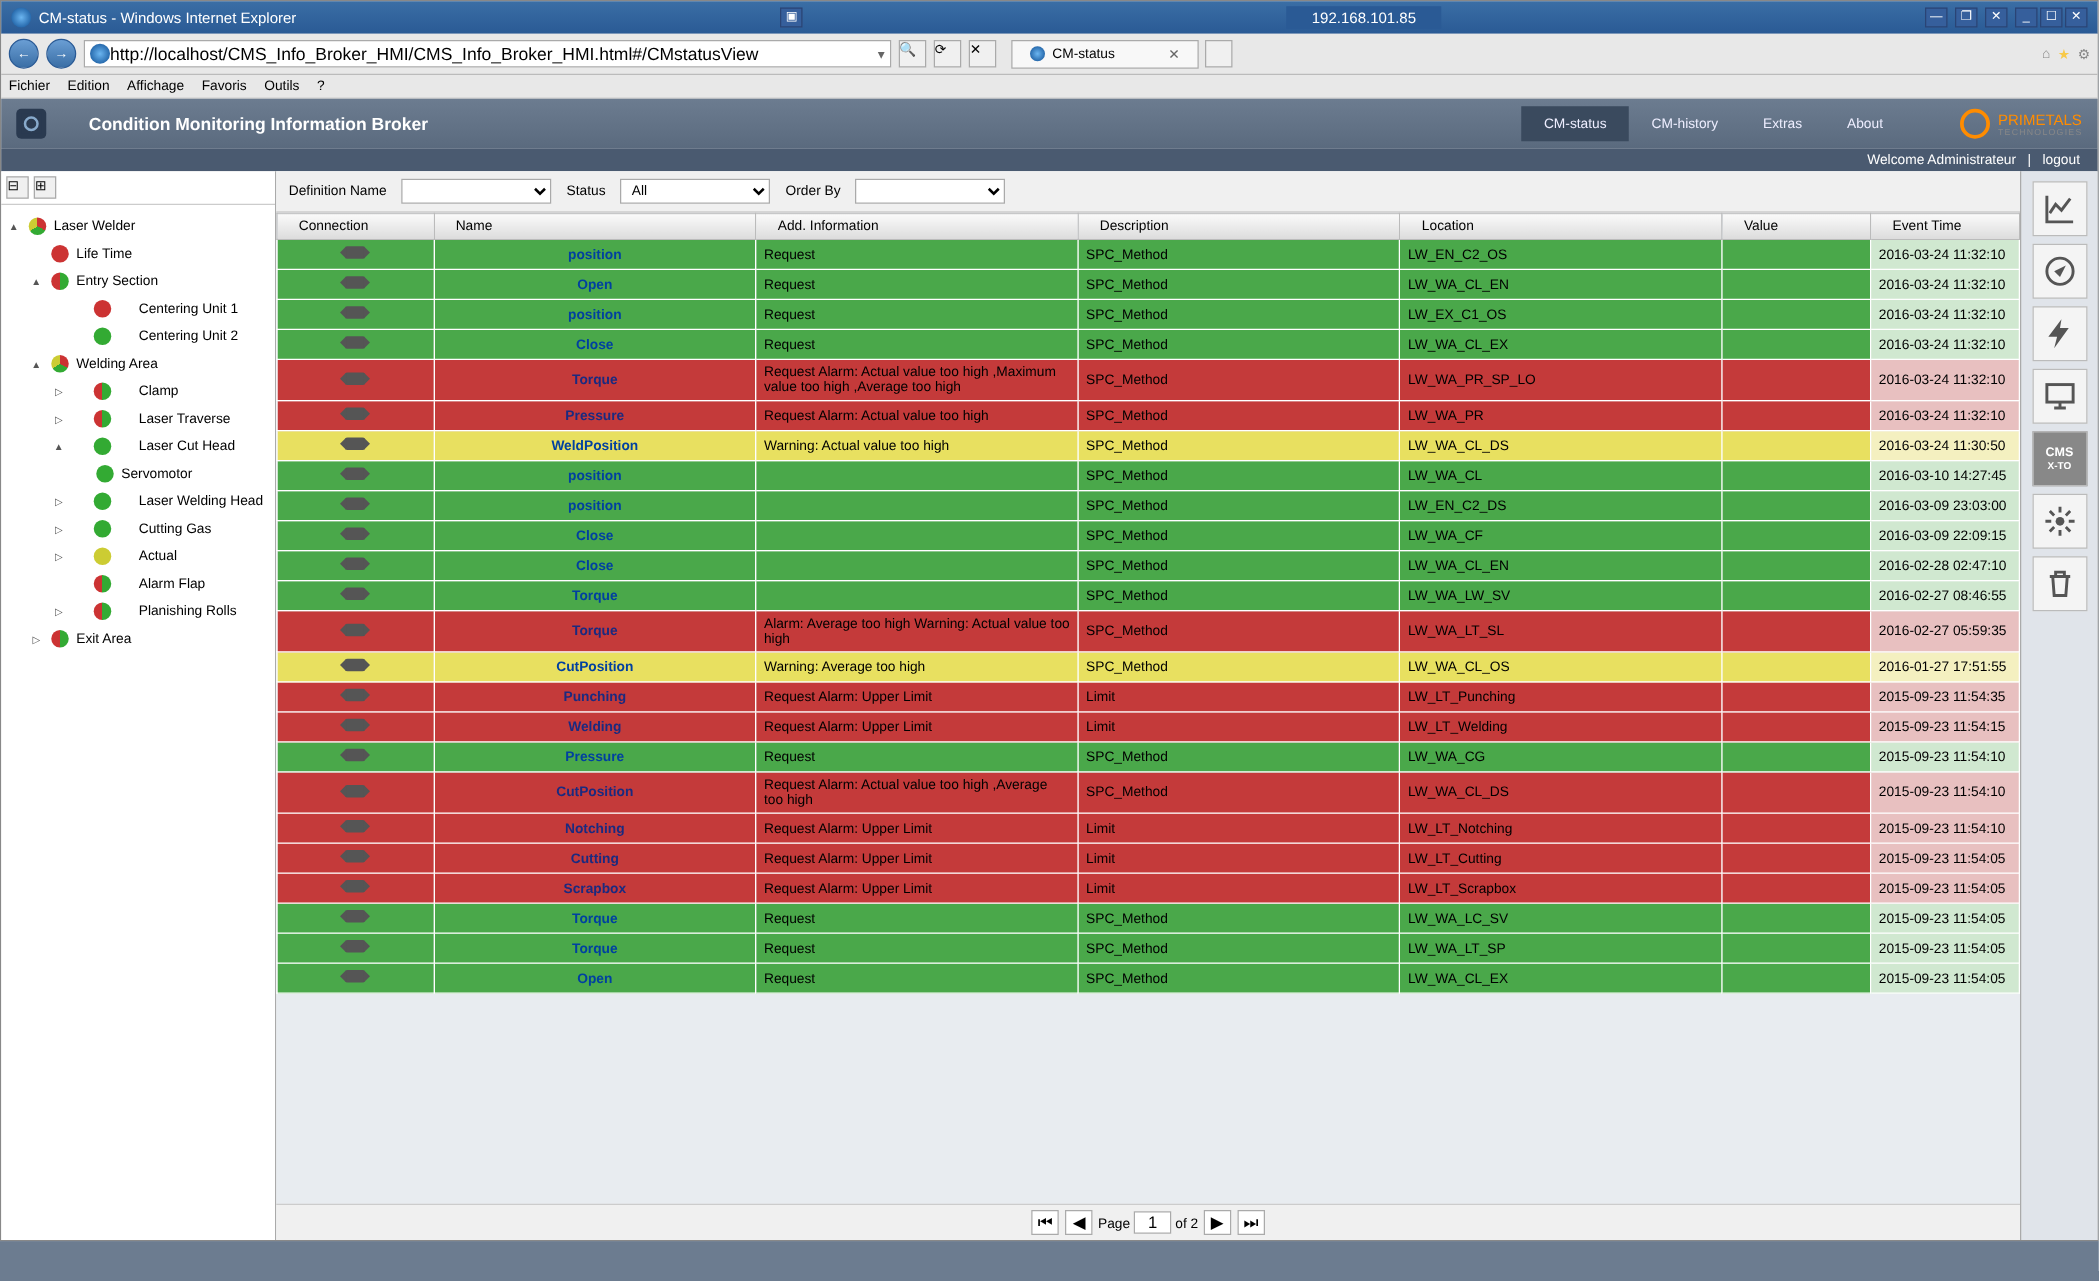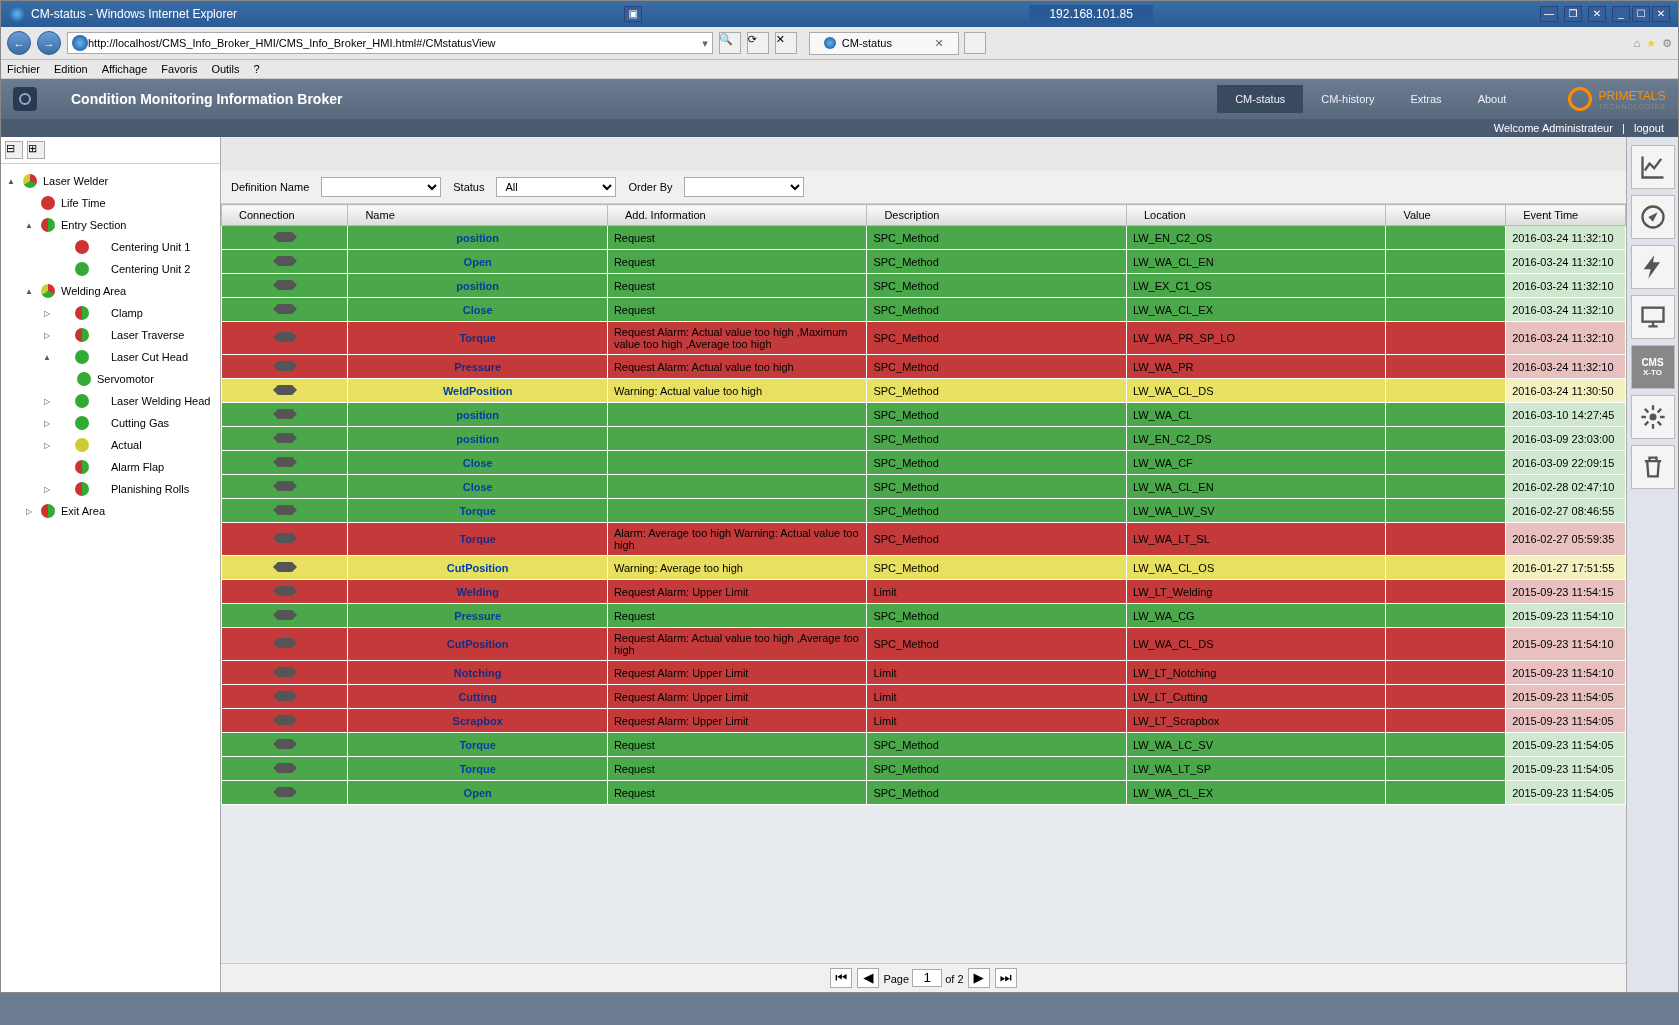--- a/index.html
+++ b/index.html
@@ -10,21 +10,21 @@
 .title-bar-top { background: linear-gradient(#3a6ea5,#2a5a95); color: #fff; padding: 4px 8px; display: flex; align-items: center; gap: 6px; font-size: 12px; }
 .title-bar-top .spacer { flex: 1; }
 .title-bar-top .ip { background: #2a5a95; padding: 2px 20px; }
 .win-btn { width: 18px; height: 16px; background: #365f9c; border: 1px solid #2a4475; color: #fff; text-align: center; font-size: 10px; line-height: 14px; cursor: pointer; }
 .maximize-controls { display: flex; gap: 2px; margin-left: auto; }
 
 
 .ie-bar { background: #e8e8e8; border-bottom: 1px solid #bbb; padding: 4px 6px; display: flex; align-items: center; gap: 6px; }
 .nav-btn { width: 24px; height: 24px; border-radius: 12px; background: linear-gradient(#6a9ed4,#3a6ea5); border: 1px solid #2a5a95; color: #fff; text-align: center; line-height: 22px; cursor: pointer; }
 .url-bar { flex: 1; display: flex; align-items: center; border: 1px solid #aaa; background: #fff; height: 22px; padding: 0 4px; }
-.url-bar input { border: none; flex: 1; font-size: 11px; outline: none; }
+.url-bar input { border: none; flex: 1; font-size: 14px; outline: none; }
 .ie-icon { width: 16px; height: 16px; background: radial-gradient(#6bb5f0,#0a4a90); border-radius: 50%; }
 .small-btn { width: 22px; height: 22px; border: 1px solid #aaa; background: #f0f0f0; }
 .browser-tab { padding: 4px 14px; background: #f8f8f8; border: 1px solid #aaa; border-bottom: none; margin-right: -1px; display: flex; align-items: center; gap: 6px; min-width: 150px; }
 .tab-x { margin-left: auto; color: #666; cursor: pointer; }
 .ie-menu { background: #e8e8e8; padding: 3px 6px; display: flex; gap: 14px; font-size: 11px; border-bottom: 1px solid #ccc; }
 
 
 .app-header { background: linear-gradient(#6c7c90,#5a6a7e); color: #fff; padding: 6px 12px; display: flex; align-items: center; gap: 24px; }
 .app-logo { width: 24px; height: 24px; background: #2a3a50; border-radius: 4px; margin-right: 10px; display: flex; align-items: center; justify-content: center; }
 .app-title { font-weight: bold; font-size: 14px; }
@@ -50,21 +50,21 @@
 .dot-red { background: #c33; }
 .dot-green { background: #3a3; }
 .dot-yellow { background: #cc3; }
 .half-rg { background: linear-gradient(90deg,#c33 50%,#3a3 50%); }
 .ind-0 { padding-left: 0; }
 .ind-1 { padding-left: 18px; }
 .ind-2 { padding-left: 36px; gap: 16px; }
 .ind-3 { padding-left: 54px; }
 
 
-.center { flex: 1; background: #e8ecf0; display: flex; flex-direction: column; margin-top: 34px; }
+.center { flex: 1; background: #e8ecf0; display: flex; flex-direction: column; }
 .filters { padding: 6px 10px; display: flex; align-items: center; gap: 12px; background: #f0f0f0; border-bottom: 1px solid #ccc; }
 .filters label { font-size: 11px; }
 .filters select, .filters .combo { border: 1px solid #aaa; background: #fff; height: 20px; min-width: 120px; font-size: 11px; padding: 0 4px; }
 
 .grid-wrap { flex: 1; overflow: auto; }
 table.grid { width: 100%; border-collapse: collapse; font-size: 11px; table-layout: fixed; }
 .grid th { background: linear-gradient(#fafafa,#dcdcdc); border: 1px solid #bbb; padding: 4px 17px; text-align: left; font-weight: normal; position: sticky; top: 0; }
 .grid td { border: 1px solid #fff; padding: 4px 6px; height: 24px; vertical-align: middle; }
 .grid td.conn { text-align: center; }
 .grid td.name a { color: #0040a0; text-decoration: none; font-weight: bold; }
@@ -78,21 +78,21 @@
 .conn-dot { display: inline-block; width: 16px; height: 10px; background: #555; border-radius: 2px; position: relative; }
 .conn-dot::before, .conn-dot::after { content:''; position:absolute; width:0; height:0; border:5px solid transparent; top:0; }
 .conn-dot::before { left:-9px; border-right-color:#555; }
 .conn-dot::after { right:-9px; border-left-color:#555; }
 
 .pager { padding: 4px; text-align: center; background: #f0f0f0; border-top: 1px solid #ccc; }
 .pager button { width: 22px; height: 20px; border: 1px solid #aaa; background: #fff; margin: 0 1px; }
 .pager input { width: 30px; text-align: center; border: 1px solid #aaa; height: 18px; }
 
 
-.right-bar { width: 52px; background: #e0e4ea; border-left: 1px solid #aaa; display: flex; flex-direction: column; align-items: center; padding-top: 8px; gap: 6px; }
+.right-bar { width: 62px; background: #e0e4ea; border-left: 1px solid #aaa; display: flex; flex-direction: column; align-items: center; padding-top: 8px; gap: 6px; }
 .right-btn { width: 44px; height: 44px; border: 1px solid #bbb; background: #f4f4f4; display: flex; align-items: center; justify-content: center; color: #555; cursor: pointer; }
 .right-btn svg { width: 28px; height: 28px; }
 .right-btn.dim { background: #888; color: #fff; }
 
 </style>
 </head>
 <body>
 
 <div class="outer-chrome">
 
@@ -418,20 +418,29 @@
     <td class="conn"><span class="conn-dot"></span></td>
     <td class="name" style="text-align:center"><a href="#">CutPosition</a></td>
     <td>Warning: Average too high</td>
     <td>SPC_Method</td>
     <td>LW_WA_CL_OS</td>
     <td></td>
     <td class="event">2016-01-27 17:51:55</td>
               </tr>
               <tr class="row-red">
     <td class="conn"><span class="conn-dot"></span></td>
+    <td class="name" style="text-align:center"><a href="#">Punching</a></td>
+    <td>Request Alarm: Upper Limit</td>
+    <td>Limit</td>
+    <td>LW_LT_Punching</td>
+    <td></td>
+    <td class="event">2015-09-23 11:54:35</td>
+              </tr>
+              <tr class="row-red">
+    <td class="conn"><span class="conn-dot"></span></td>
     <td class="name" style="text-align:center"><a href="#">Welding</a></td>
     <td>Request Alarm: Upper Limit</td>
     <td>Limit</td>
     <td>LW_LT_Welding</td>
     <td></td>
     <td class="event">2015-09-23 11:54:15</td>
               </tr>
               <tr class="row-green">
     <td class="conn"><span class="conn-dot"></span></td>
     <td class="name" style="text-align:center"><a href="#">Pressure</a></td>

